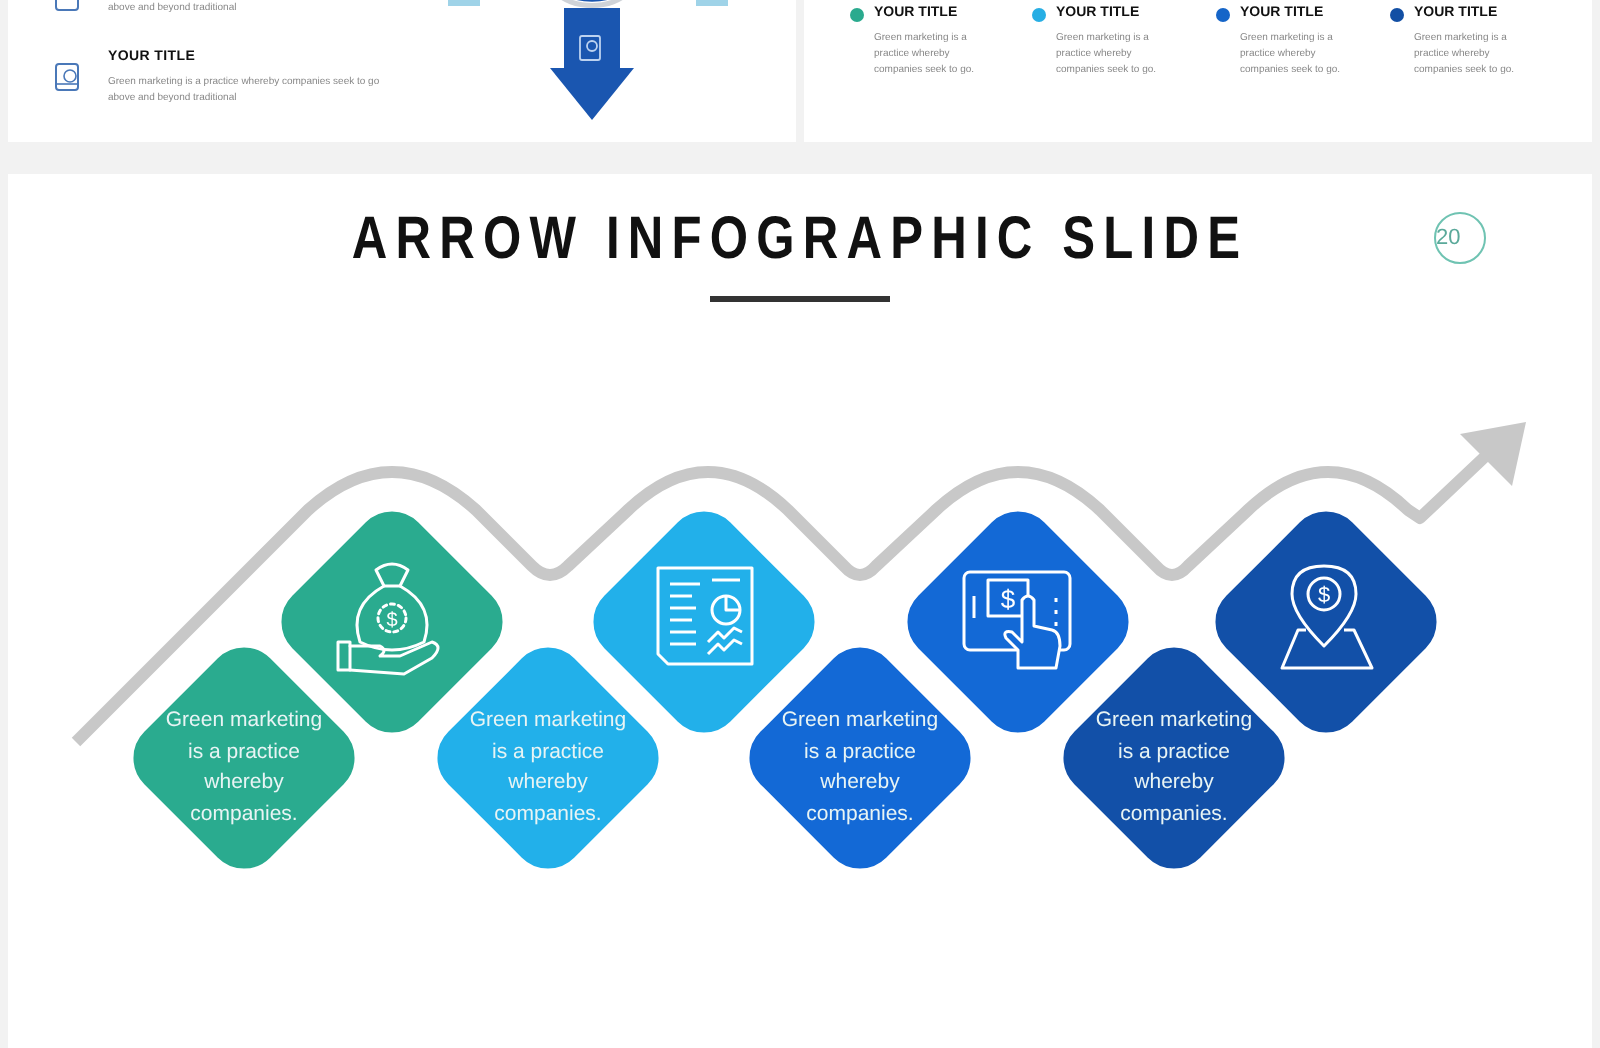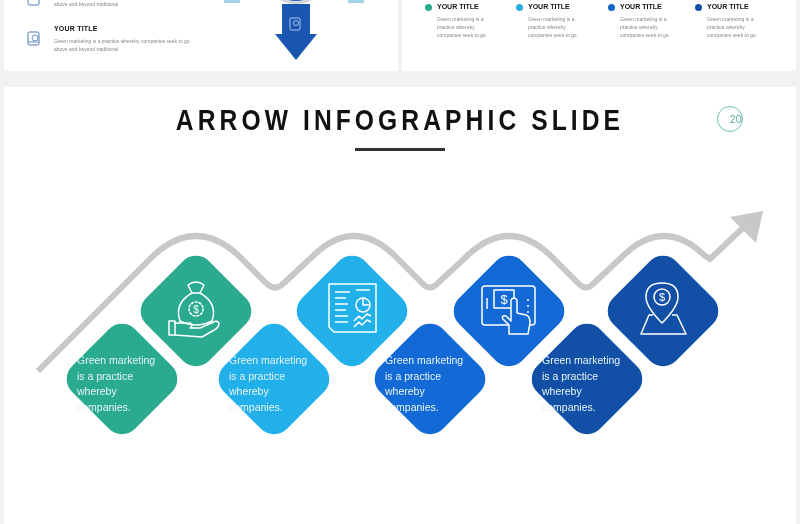--- a/index.html
+++ b/index.html
@@ -34,25 +34,25 @@
     position:absolute; left:0; width:792px; top:16px; text-align:center;
     font-size:30px; font-weight:bold; letter-spacing:5px; color:#111;
     font-family:"Liberation Sans", sans-serif;
     transform:scaleX(0.82); transform-origin:center;
   }
   .title-underline {
     position:absolute; left:351px; top:61px; width:90px; height:3px; background:#333;
   }
   .page-badge {
     position:absolute; left:713px; top:19px; width:24px; height:24px; border:1px solid #6fc3b2;
-    border-radius:50%; font-size:11px; color:#5aa99a; text-align:right; line-height:24px;
+    border-radius:50%; font-size:11px; color:#5aa99a; text-align:left; line-height:24px;
   }
   .graphic { position:absolute; left:0; top:0; }
   .diamond-text {
-    position:absolute; width:90px; text-align:left; color:#e8f4f4;
+    position:absolute; width:90px; text-align:center; color:#e8f4f4;
     font-size:10.5px; line-height:15.5px;
   }
 </style>
 </head>
 <body>
 
 <div class="thumb thumb-left">
   <div class="tl-row" style="top:-8px; height:20px;">
     <svg class="tl-icon" viewBox="0 0 16 16">
       <rect x="2" y="1" width="11" height="12" rx="1.5" fill="none" stroke="#4a78b8" stroke-width="1"></rect>

